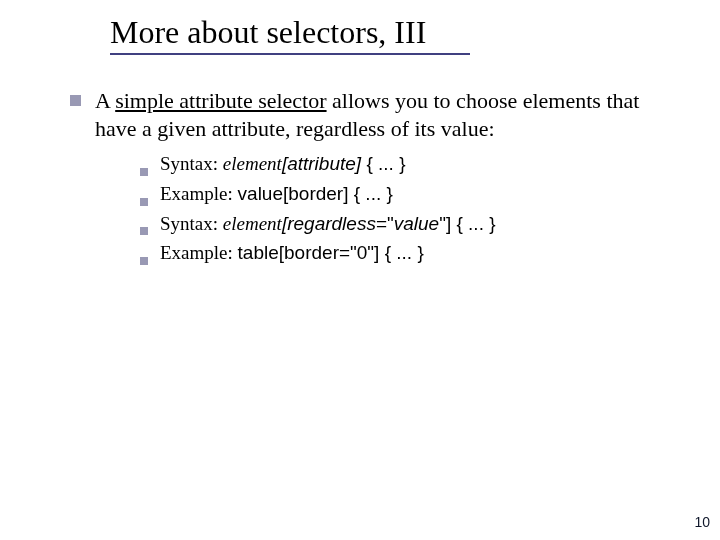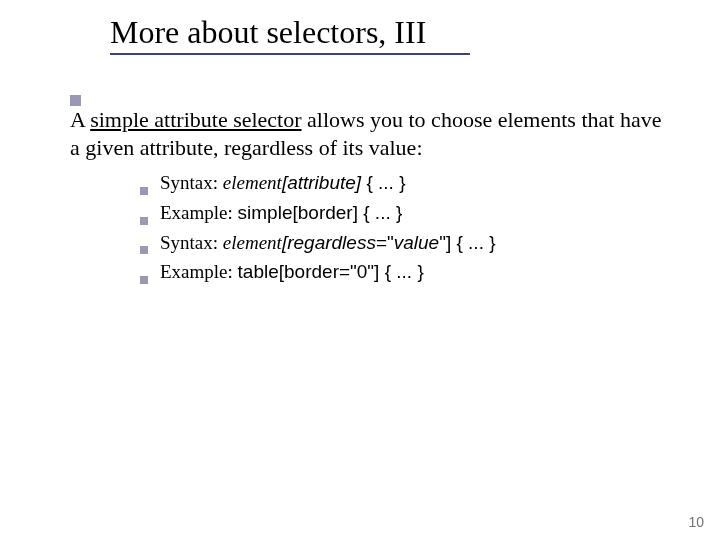--- a/index.html
+++ b/index.html
@@ -33,21 +33,20 @@
   }
   .body {
     padding: 16px 50px 0 70px;
     font-size: 22px;
     line-height: 1.25;
   }
   .lvl1 {
     display: flex;
     align-items: flex-start;
     margin: 10px 0 10px 0;
-    flex-direction: column;
   }
   .lvl2 {
     display: flex;
     align-items: flex-end;
     margin: 6px 0 4px 70px;
     font-size: 19px;
   }
   .bullet {
     flex: 0 0 auto;
     width: 11px;
@@ -67,25 +66,25 @@
     text-decoration: underline;
   }
   .it {
     font-style: italic;
   }
   .sans {
     font-family: Arial, Helvetica, sans-serif;
   }
   .pagenum {
     position: absolute;
-    right: 16px;
+    right: 10px;
     bottom: 10px;
     font-family: Arial, Helvetica, sans-serif;
     font-size: 14px;
-    color: #737373;
+    color: #0f172a;
   }
 </style>
 </head>
 <body>
 
 <div class="slide">
 
   <div class="title-area">
     <div class="title">More about selectors, III</div>
     <hr class="title-rule">
@@ -103,21 +102,21 @@
     <div class="lvl2">
       <div class="bullet small"></div>
       <div class="txt">
         <span>Syntax:  </span><span class="it">element</span><span class="sans it">[attribute]</span><span class="sans"> { ... }</span>
       </div>
     </div>
 
     <div class="lvl2">
       <div class="bullet small"></div>
       <div class="txt">
-        <span>Example:  </span><span class="sans">simple[border] { ... }</span>
+        <span>Example:  </span><span class="sans">value[border] { ... }</span>
       </div>
     </div>
 
 
     <div class="lvl2">
       <div class="bullet small"></div>
       <div class="txt">
         <span>Syntax:  </span><span class="it">element</span><span class="sans it">[regardless</span><span class="sans">="</span><span class="sans it">value</span><span class="sans">"]</span><span class="sans"> { ... }</span>
       </div>
     </div>

